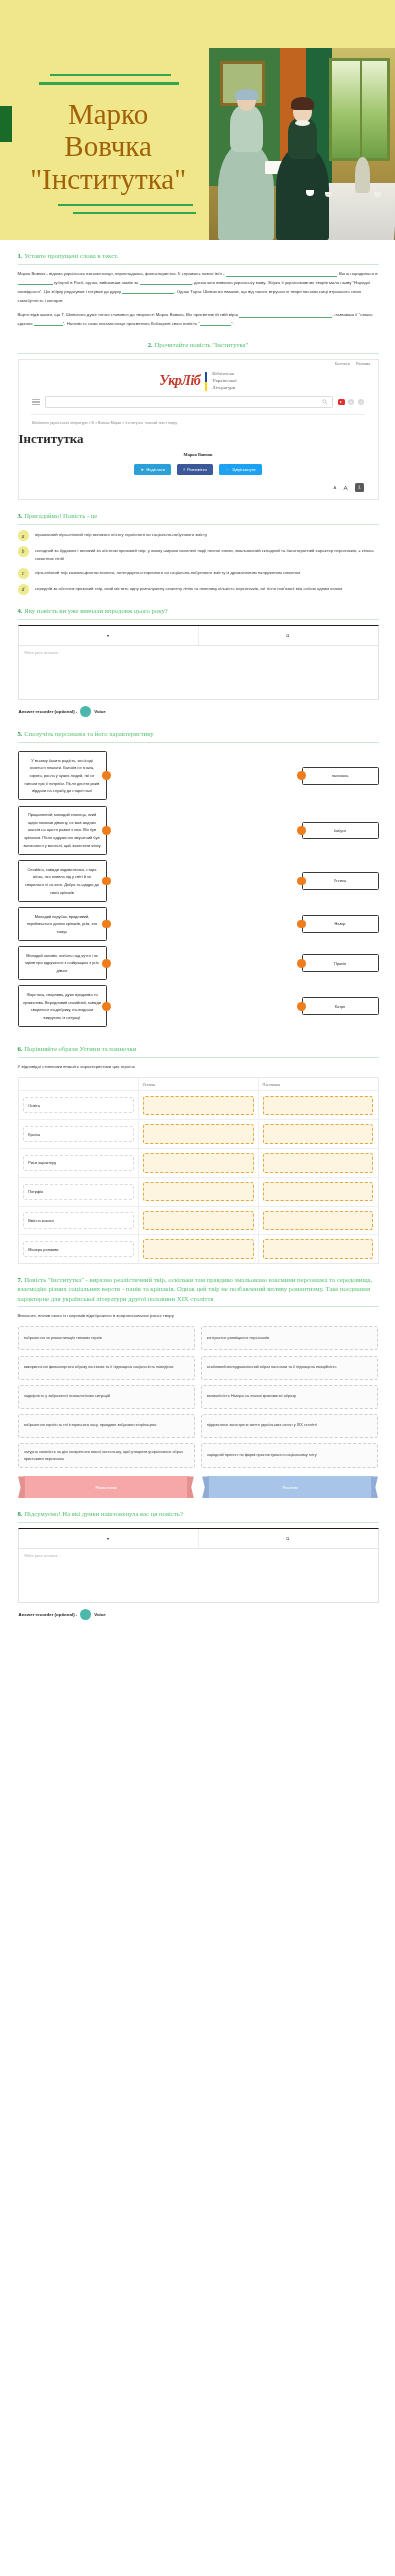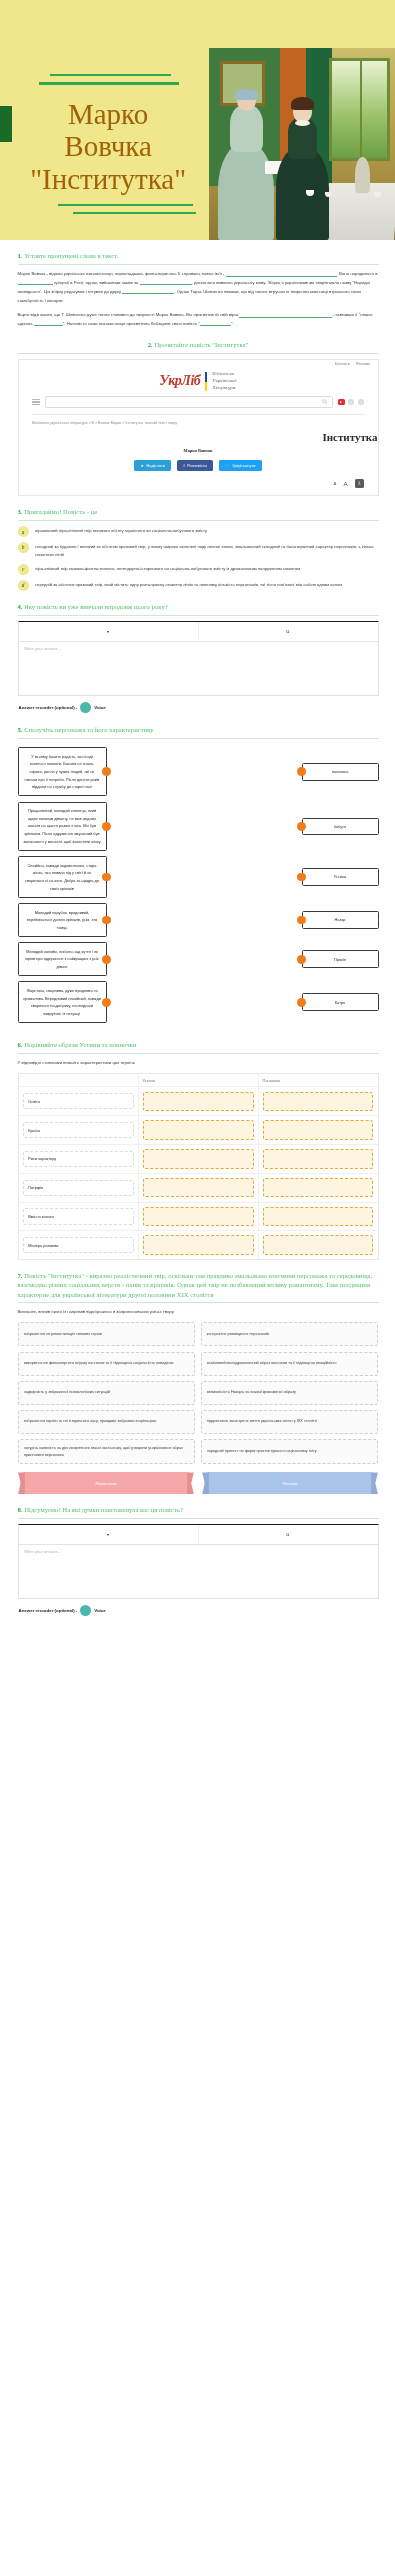--- a/index.html
+++ b/index.html
@@ -65,21 +65,21 @@
   .search-row{display:flex;align-items:center;gap:5.2px;padding:2.1px 13.4px 6.2px}
   .burger{display:flex;flex-direction:column;gap:1.3px}
   .burger i{display:block;width:8.2px;height:1.3px;background:#b5b5b5;border-radius:0.5px}
   .search-box{flex:1;height:11.3px;border:0.5px solid #dcdcdc;border-radius:1.5px;display:flex;align-items:center;padding:0 3.6px;justify-content:flex-end}
   .social{display:flex;align-items:center;gap:3.6px}
   .yt{width:6.7px;height:5.2px;background:#e02f2f;border-radius:1.5px;display:flex;align-items:center;justify-content:center}
   .yt:after{content:"";border-left:2.1px solid #fff;border-top:1.3px solid transparent;border-bottom:1.3px solid transparent}
   .tg,.fb{width:6.2px;height:6.2px;border-radius:50%;background:#d9d9d9;color:#fff;font-size:4.1px;display:flex;align-items:center;justify-content:center}
   .embed .divider{height:0.5px;background:#ececec;margin:0 12.4px}
   .crumb{padding:5.2px 13.4px 0;font-size:3.6px;color:#8c8c8c;line-height:1.9;text-align:justify}
-  .work-title{text-align:right;font-family:"Liberation Serif",serif;font-weight:700;font-size:11px;margin-top:4.6px}
+  .work-title{text-align:left;font-family:"Liberation Serif",serif;font-weight:700;font-size:13px;margin-top:4.6px}
   .work-author{text-align:center;font-family:"Liberation Serif",serif;font-weight:700;font-size:4.4px;margin-top:4.6px}
   .share-row{display:flex;justify-content:center;gap:6.2px;padding:7.2px 0 5.2px}
   .share{height:11.3px;border-radius:1.5px;color:#fff;font-size:3.9px;display:flex;align-items:center;gap:2.6px;padding:0 6.2px}
   .s-tg{background:#2b9fd8}.s-fb{background:#3b5998}.s-tw{background:#1da1f2}
   .fontbar{display:flex;justify-content:flex-end;align-items:center;gap:7.2px;padding:3.1px 13.4px 7.2px;color:#4a4a4a}
   .fa-small{font-size:4.1px}.fa-big{font-size:6.2px}
   .dlbtn{width:9.3px;height:8.2px;background:#5a5a5a;border-radius:1.5px;color:#fff;font-size:4.6px;display:flex;align-items:center;justify-content:center}
 
   
   .opt{display:flex;gap:6.2px;align-items:flex-start;margin:4.6px 0 0}

